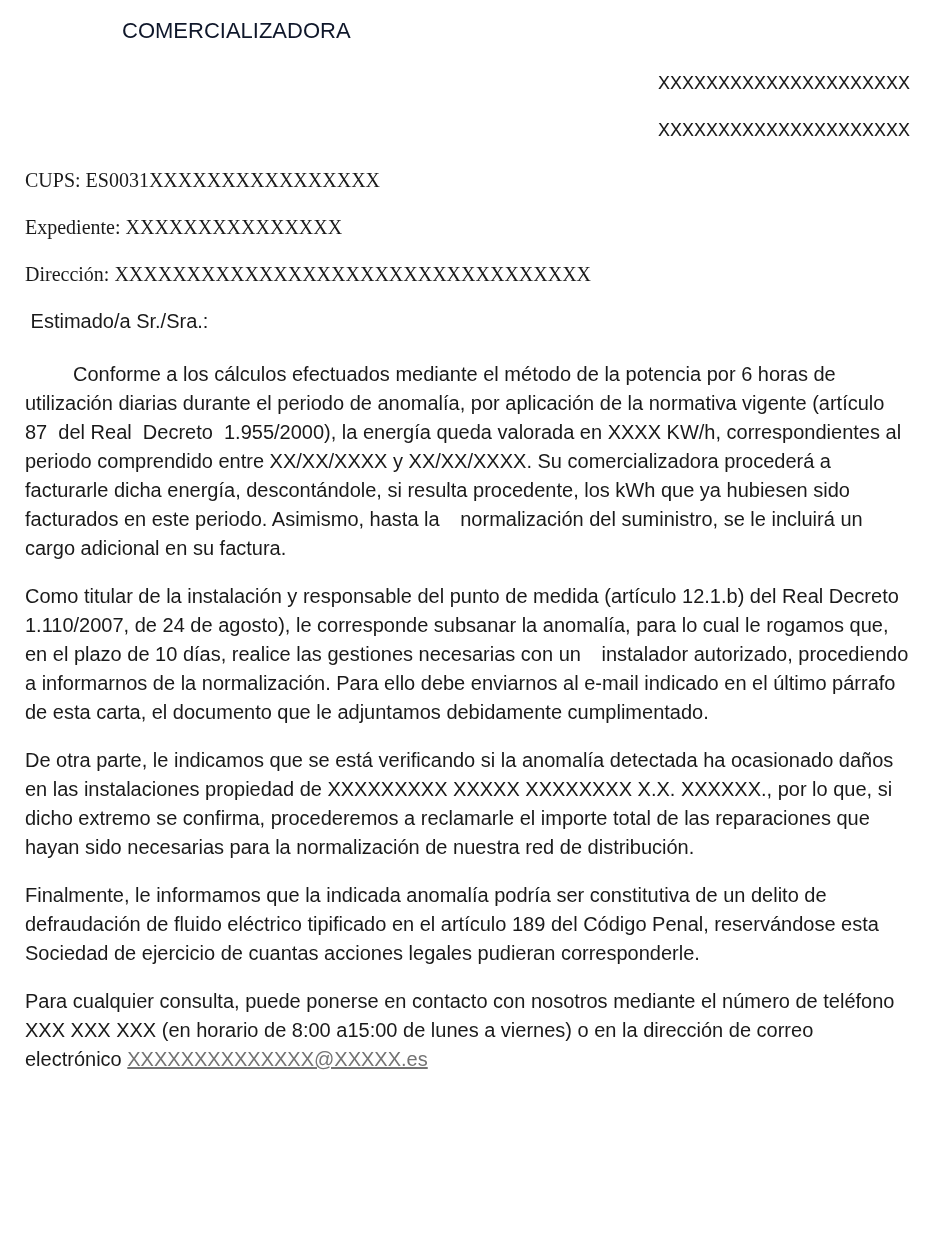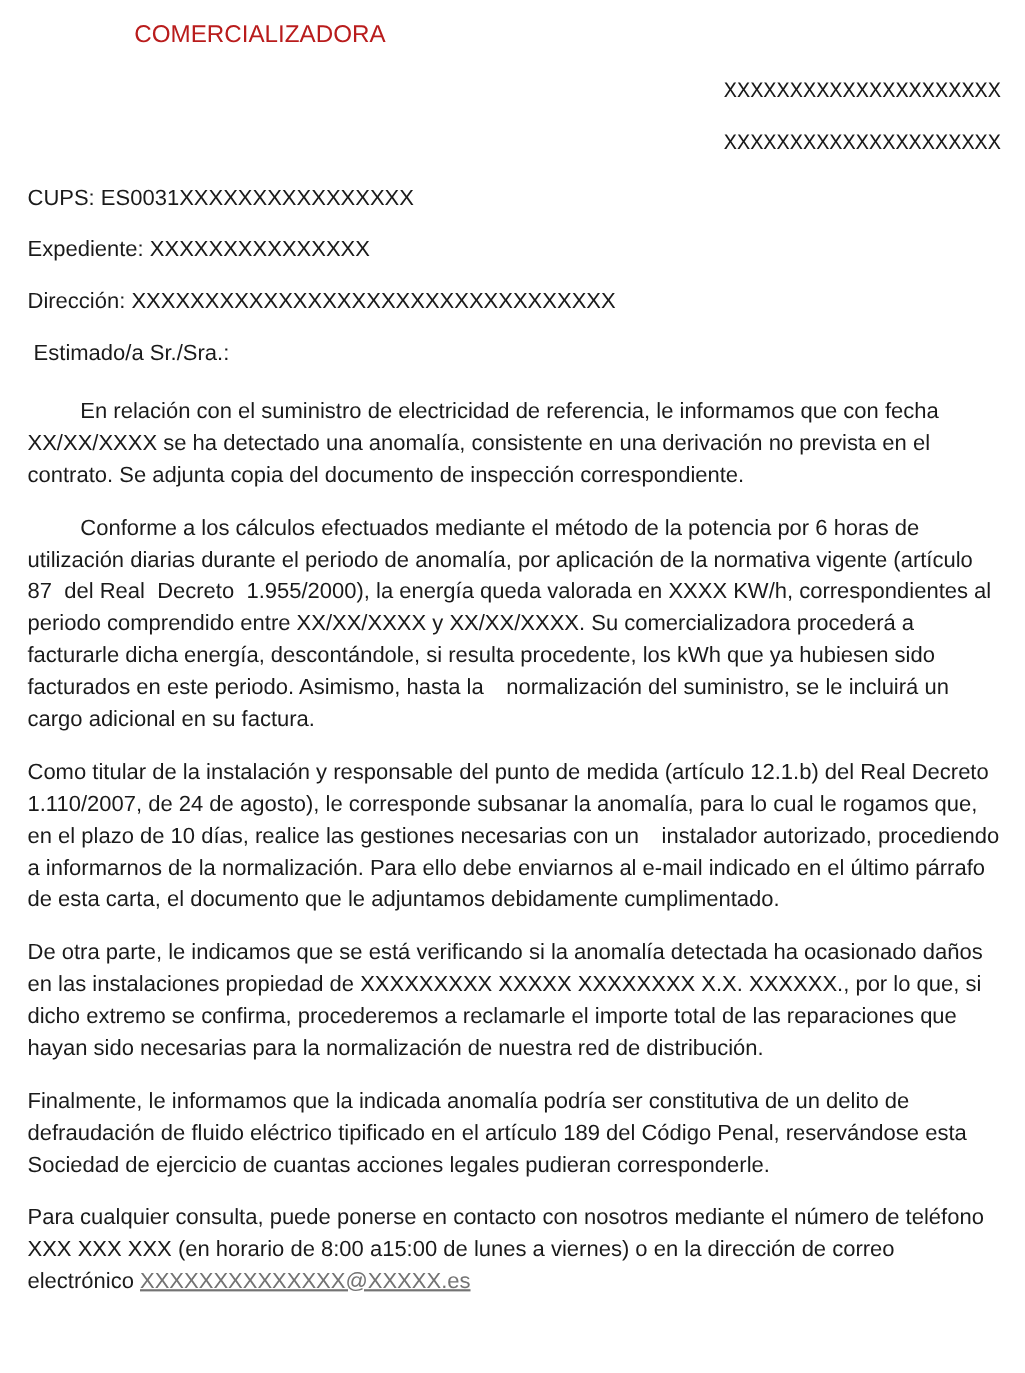--- a/index.html
+++ b/index.html
@@ -14,35 +14,36 @@
     box-sizing: border-box;
     padding: 12px 22px 0 25px;
     background: #ffffff;
     font-family: "Liberation Sans", sans-serif;
     font-size: 20px;
     line-height: 29px;
     color: #1a1a1a;
     overflow: hidden;
   }
   .company {
-    color: #b91c1c;
+    color: #0f172a;
     font-size: 22px;
     line-height: 30px;
     margin: 4px 0 0 97px;
   }
   .recipient-block {
     text-align: right;
     line-height: 47px;
     margin-top: 14px;
     margin-bottom: 12px;
     font-family: Liberation Mono, monospace;
   }
   .field-line {
     margin: 0 0 18px 0;
     white-space: pre-wrap;
+    font-family: Liberation Serif, serif;
   }
   .salutation {
     margin: 0 0 24px 0;
     white-space: pre-wrap;
   }
   .para {
     margin: 0 0 19px 0;
     white-space: pre-wrap;
   }
   .para.indent {
@@ -71,21 +72,20 @@
   </div>
 
   <div class="field-line">CUPS: ES0031XXXXXXXXXXXXXXXX</div>
 
   <div class="field-line">Expediente: XXXXXXXXXXXXXXX</div>
 
   <div class="field-line">Dirección: XXXXXXXXXXXXXXXXXXXXXXXXXXXXXXXXX</div>
 
   <div class="salutation"> Estimado/a Sr./Sra.:</div>
 
-  <p class="para indent">En relación con el suministro de electricidad de referencia, le informamos que con fecha XX/XX/XXXX se ha detectado una anomalía, consistente en una derivación no prevista en el contrato. Se adjunta copia del documento de inspección correspondiente.</p>
 
   <p class="para indent"><span>Conforme a los cálculos efectuados mediante el método de la potencia por 6 horas de utilización diarias durante el periodo de anomalía, por aplicación de la normativa vigente (artículo  87  del Real  Decreto  1.955/2000), la energía queda valorada en XXXX KW/h, correspondientes al periodo comprendido entre XX/XX/XXXX y XX/XX/XXXX. Su comercializadora procederá a facturarle dicha energía, descontándole, si resulta procedente, los kWh que ya hubiesen sido facturados en este periodo. Asimismo, hasta la </span><b>normalización del suministro</b><span>, se le incluirá un cargo adicional en su factura.</span></p>
 
   <p class="para"><span>Como titular de la instalación y responsable del punto de medida (artículo 12.1.b) del Real Decreto 1.110/2007, de 24 de agosto), le corresponde subsanar la anomalía, para lo cual le rogamos que, en el plazo de 10 días, realice las gestiones necesarias con un </span><b>instalador autorizado</b><span>, procediendo a informarnos de la normalización. Para ello debe enviarnos al e-mail indicado en el último párrafo de esta carta, el documento que le adjuntamos debidamente cumplimentado.</span></p>
 
   <p class="para">De otra parte, le indicamos que se está verificando si la anomalía detectada ha ocasionado daños en las instalaciones propiedad de XXXXXXXXX XXXXX XXXXXXXX X.X. XXXXXX., por lo que, si dicho extremo se confirma, procederemos a reclamarle el importe total de las reparaciones que hayan sido necesarias para la normalización de nuestra red de distribución.</p>
 
   <p class="para">Finalmente, le informamos que la indicada anomalía podría ser constitutiva de un delito de defraudación de fluido eléctrico tipificado en el artículo 189 del Código Penal, reservándose esta Sociedad de ejercicio de cuantas acciones legales pudieran corresponderle.</p>
 
   <p class="para"><span>Para cualquier consulta, puede ponerse en contacto con nosotros mediante el número de teléfono XXX XXX XXX (en horario de 8:00 a15:00 de lunes a viernes) o en la dirección de correo electrónico </span><a class="email-link">XXXXXXXXXXXXXX@XXXXX.es</a></p>

